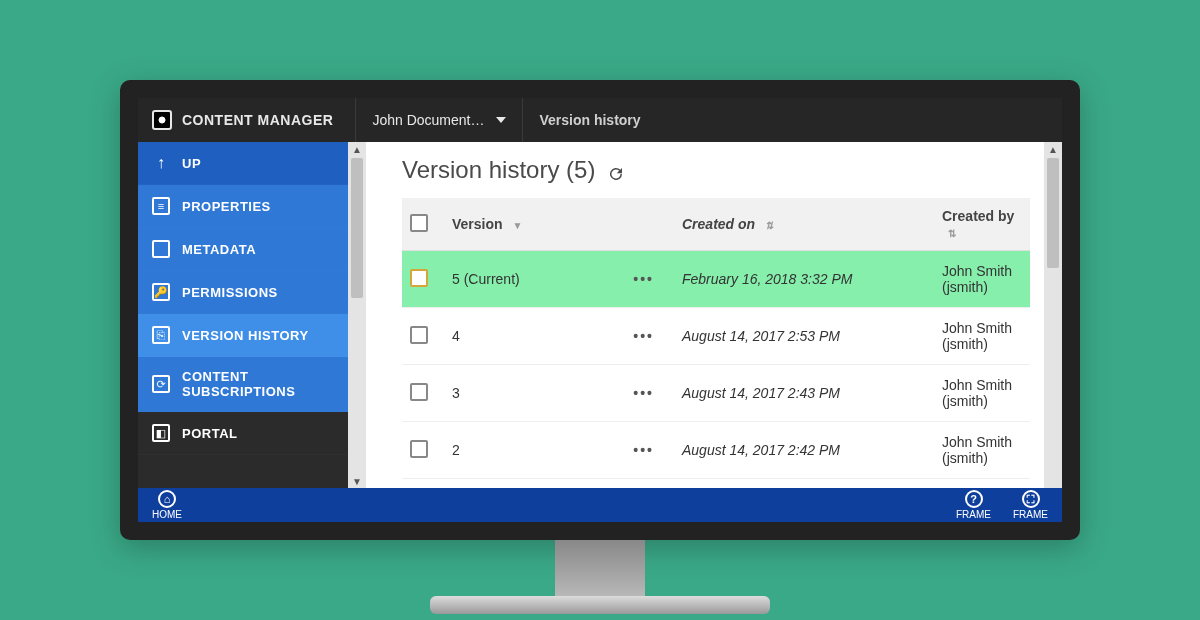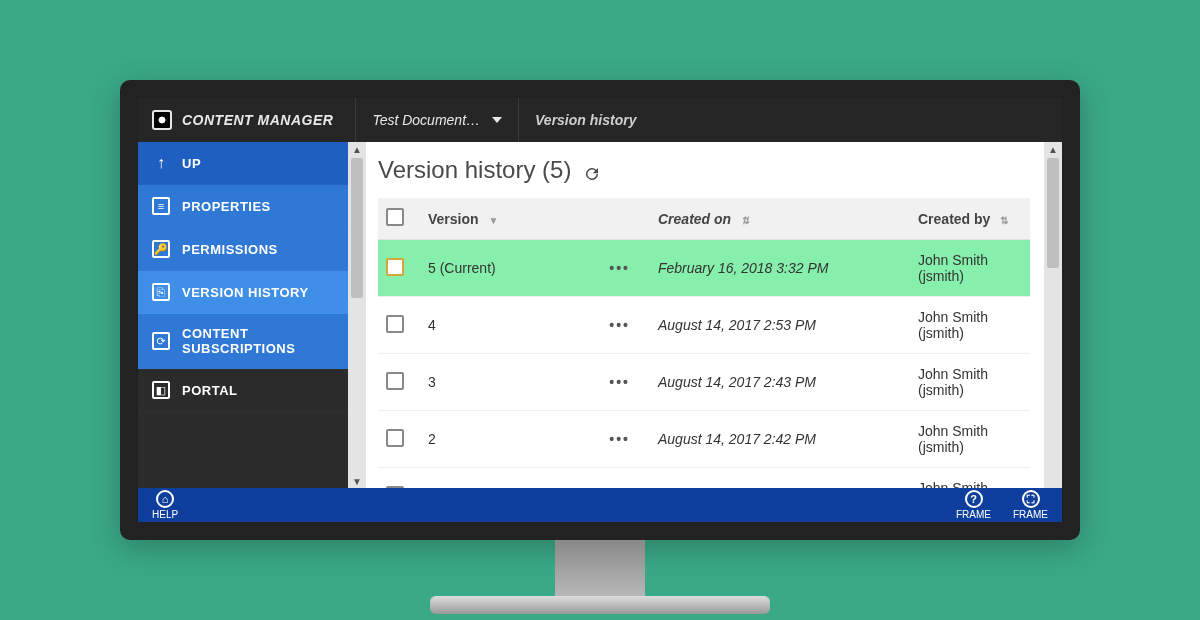--- a/index.html
+++ b/index.html
@@ -2,21 +2,21 @@
 <html><head>
 <meta charset="utf-8">
 <style>
   *{box-sizing:border-box;margin:0;padding:0;font-family:"Segoe UI",Arial,sans-serif;}
   html,body{width:1200px;height:620px;overflow:hidden;}
   body{background:#3aa987;display:flex;align-items:center;justify-content:center;}
   .monitor{width:960px;height:460px;background:#fff;border:18px solid #222;border-radius:10px;position:relative;box-shadow:0 8px 30px rgba(0,0,0,.25);overflow:hidden;}
   .stand-neck{width:90px;height:60px;background:linear-gradient(#888,#bbb);position:absolute;left:50%;transform:translateX(-50%);top:calc(50% + 230px);border-radius:0 0 4px 4px;}
   .stand-base{width:340px;height:18px;background:linear-gradient(#ddd,#999);position:absolute;left:50%;transform:translateX(-50%);top:calc(50% + 286px);border-radius:6px;}
   
-  .topbar{background:#262626;height:44px;display:flex;align-items:stretch;color:#e8e8e8;font-size:14px;font-style:italic;}
+  .topbar{background:#262626;height:44px;display:flex;align-items:stretch;color:#e8e8e8;font-size:14px;}
   .topbar .brand{display:flex;align-items:center;gap:10px;padding:0 22px 0 14px;font-weight:700;letter-spacing:.5px;background:#262626;}
   .topbar .brand .logo{width:20px;height:20px;border:2px solid #e8e8e8;border-radius:3px;display:inline-flex;align-items:center;justify-content:center;font-size:12px;background:radial-gradient(circle,#fff 30%,#000 32%);}
   .crumb{display:flex;align-items:center;padding:0 16px;border-left:1px solid #3a3a3a;color:#e8e8e8;gap:12px;cursor:pointer;}
   .crumb.last{color:#cfcfcf;font-weight:600;}
   .chev{width:0;height:0;border-left:5px solid transparent;border-right:5px solid transparent;border-top:6px solid #e8e8e8;}
   
   .app-body{display:flex;height:calc(100% - 44px - 34px);}
   .sidebar-wrap{display:flex;}
   .sidebar{width:210px;background:#2b2b2b;color:#fff;font-size:14px;display:flex;flex-direction:column;}
   .side-item{display:flex;align-items:center;gap:12px;padding:12px 14px;cursor:pointer;border-bottom:1px solid rgba(255,255,255,0.02);}
@@ -25,21 +25,21 @@
   .side-item.up{background:#1f5fbf;}
   .side-item.blue{background:#2f78d6;}
   .side-item.active{background:#3f8fe8;position:relative;}
   .side-item.active::after{content:"";position:absolute;right:-12px;top:50%;transform:translateY(-50%);width:0;height:0;border-top:12px solid transparent;border-bottom:12px solid transparent;border-right:12px solid #fff;}
   .side-item.dark{background:#2b2b2b;}
   .side-scroll{width:18px;background:#e4e4e4;position:relative;}
   .side-scroll .thumb{position:absolute;left:3px;width:12px;background:#bfbfbf;border-radius:2px;}
   .side-scroll .arrow{position:absolute;left:4px;width:10px;height:10px;color:#555;font-size:10px;text-align:center;}
   
   .main{flex:1;display:flex;background:#fff;}
-  .content{flex:1;padding:14px 14px 0 12px;overflow:hidden;}
+  .content{flex:1;padding:14px 14px 0 36px;overflow:hidden;}
   .title{font-size:24px;color:#4a4a4a;margin-bottom:14px;display:flex;align-items:center;gap:12px;}
   .refresh{width:18px;height:18px;display:inline-block;}
   .refresh svg{width:18px;height:18px;fill:#4a4a4a;}
   table{width:100%;border-collapse:collapse;font-size:14px;color:#333;}
   thead tr{background:#f1f1f1;}
   th{text-align:left;font-weight:600;color:#444;padding:10px 8px;border-bottom:1px solid #e0e0e0;}
   th .sort{color:#999;font-size:10px;margin-left:6px;}
   td{padding:12px 8px;border-bottom:1px solid #eee;color:#333;}
   tr.current td{background:#86efac;}
   .chk{width:18px;height:18px;border:2px solid #888;display:inline-block;border-radius:2px;background:#fff;}
@@ -60,39 +60,43 @@
 <body>
 
 <div class="monitor">
 
   <div class="topbar">
     <div class="brand">
       <span class="logo"></span>
       <span>CONTENT MANAGER</span>
     </div>
     <div class="crumb">
-      <span>Test Document…</span>
+      <span>John Document…</span>
       <span class="chev"></span>
     </div>
     <div class="crumb last">
       <span>Version history</span>
     </div>
   </div>
 
   <div class="app-body">
 
     <div class="sidebar-wrap">
       <div class="sidebar" id="sidebar">
           <div class="side-item up">
             <span class="icn" style="border:none;font-size:16px;">↑</span>
             <span class="txt">UP</span>
           </div>
           <div class="side-item blue">
             <span class="icn" style="">≡</span>
             <span class="txt">PROPERTIES</span>
+          </div>
+          <div class="side-item blue">
+            <span class="icn" style=""></span>
+            <span class="txt">METADATA</span>
           </div>
           <div class="side-item blue">
             <span class="icn" style="">🔑</span>
             <span class="txt">PERMISSIONS</span>
           </div>
           <div class="side-item active">
             <span class="icn" style="">⎘</span>
             <span class="txt">VERSION HISTORY</span>
           </div>
           <div class="side-item blue">
@@ -181,21 +185,21 @@
         <div class="thumb" style="top:16px;height:110px"></div>
       </div>
     </div>
 
   </div>
 
   <div class="bottombar">
     <div class="bb-group">
       <div class="bb-item">
         <span class="ic">⌂</span>
-        <span>HELP</span>
+        <span>HOME</span>
       </div>
     </div>
     <div class="bb-group">
       <div class="bb-item">
         <span class="ic">?</span>
         <span>FRAME</span>
       </div>
       <div class="bb-item">
         <span class="ic">⛶</span>
         <span>FRAME</span>

